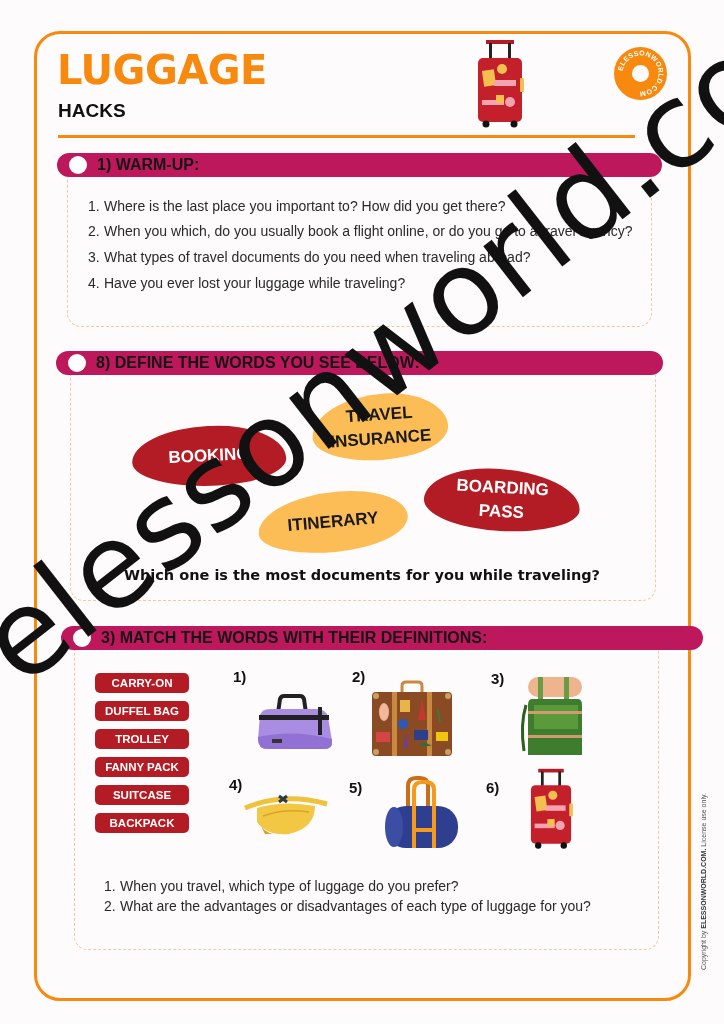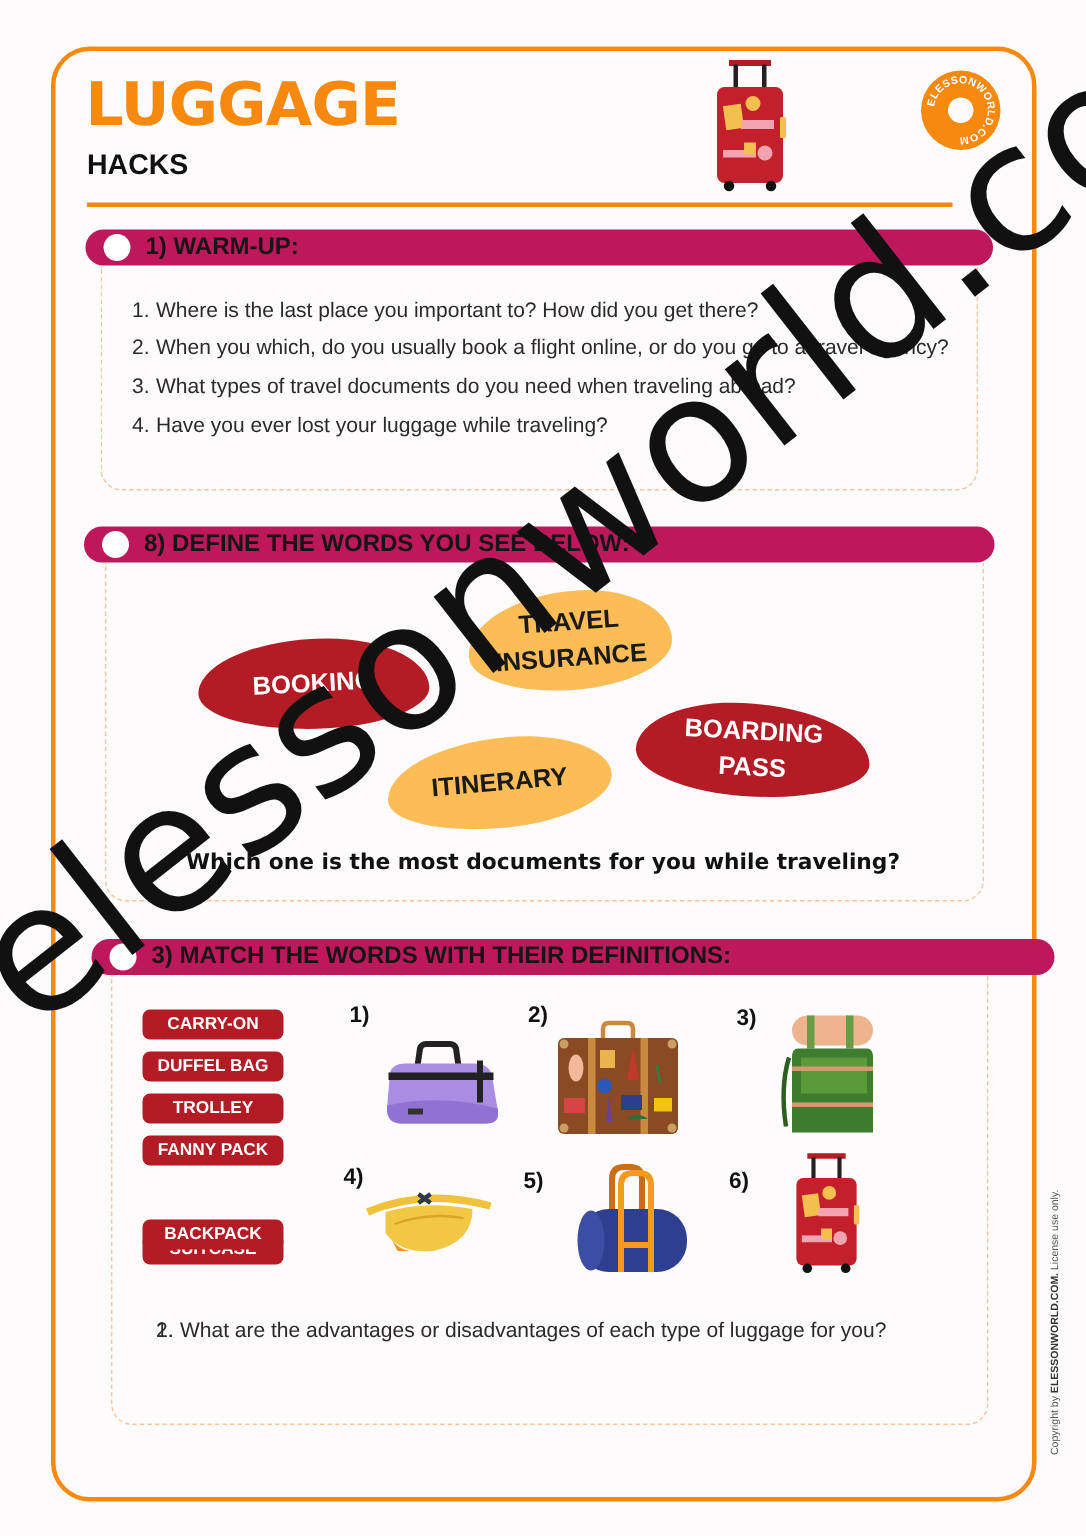--- a/index.html
+++ b/index.html
@@ -166,21 +166,21 @@
 <div class="sec-bar" style="left:61px;top:626px;width:642px;">
   <div class="dot"></div>
   <div class="label">3) MATCH THE WORDS WITH THEIR DEFINITIONS:</div>
 </div>
 <div class="sec-box" style="left:74px;top:650px;width:585px;height:300px;"></div>
 
 <div class="pill" style="top:673px;">CARRY-ON</div>
 <div class="pill" style="top:701px;">DUFFEL BAG</div>
 <div class="pill" style="top:729px;">TROLLEY</div>
 <div class="pill" style="top:757px;">FANNY PACK</div>
-<div class="pill" style="top:823px;">SUITCASE</div>
+<div class="pill" style="top:785px;">SUITCASE</div>
 <div class="pill" style="top:813px;">BACKPACK</div>
 
 <div class="num-label" style="left:233px;top:668px;">1)</div>
 <div class="num-label" style="left:352px;top:668px;">2)</div>
 <div class="num-label" style="left:491px;top:670px;">3)</div>
 <div class="num-label" style="left:229px;top:776px;">4)</div>
 <div class="num-label" style="left:349px;top:779px;">5)</div>
 <div class="num-label" style="left:486px;top:779px;">6)</div>
 
 <svg class="illus" style="left:254px;top:693px" width="80" height="60" viewBox="0 0 80 60">
@@ -250,19 +250,19 @@
   <circle cx="28" cy="31" r="5" fill="#f3c04f"></circle>
   <rect x="20" y="42" width="22" height="6" fill="#f4a4b0"></rect>
   <rect x="8" y="62" width="22" height="5" fill="#f4a4b0"></rect>
   <rect x="22" y="57" width="8" height="8" fill="#f3c04f"></rect>
   <circle cx="36" cy="64" r="5" fill="#f4a4b0"></circle>
   <circle cx="12" cy="86" r="3.5" fill="#111"></circle>
   <circle cx="40" cy="86" r="3.5" fill="#111"></circle>
 </svg>
 
 <div class="qlist" style="left:104px;top:876px;width:530px;line-height:20px;">
-  <div class="q"><span class="n">1.</span></div>
+  <div class="q"><span class="n">1.</span><span>When you travel, which type of luggage do you prefer?</span></div>
   <div class="q" style="text-align:justify;"><span class="n">2.</span><span>What are the advantages or disadvantages of each type of luggage for you?</span></div>
 </div>
 
 <div class="copyright"><span>Copyright by </span><b>ELESSONWORLD.COM.</b><span> License use only.</span></div>
 
 <div class="watermark">elessonworld.com</div>
 
 </body></html>

